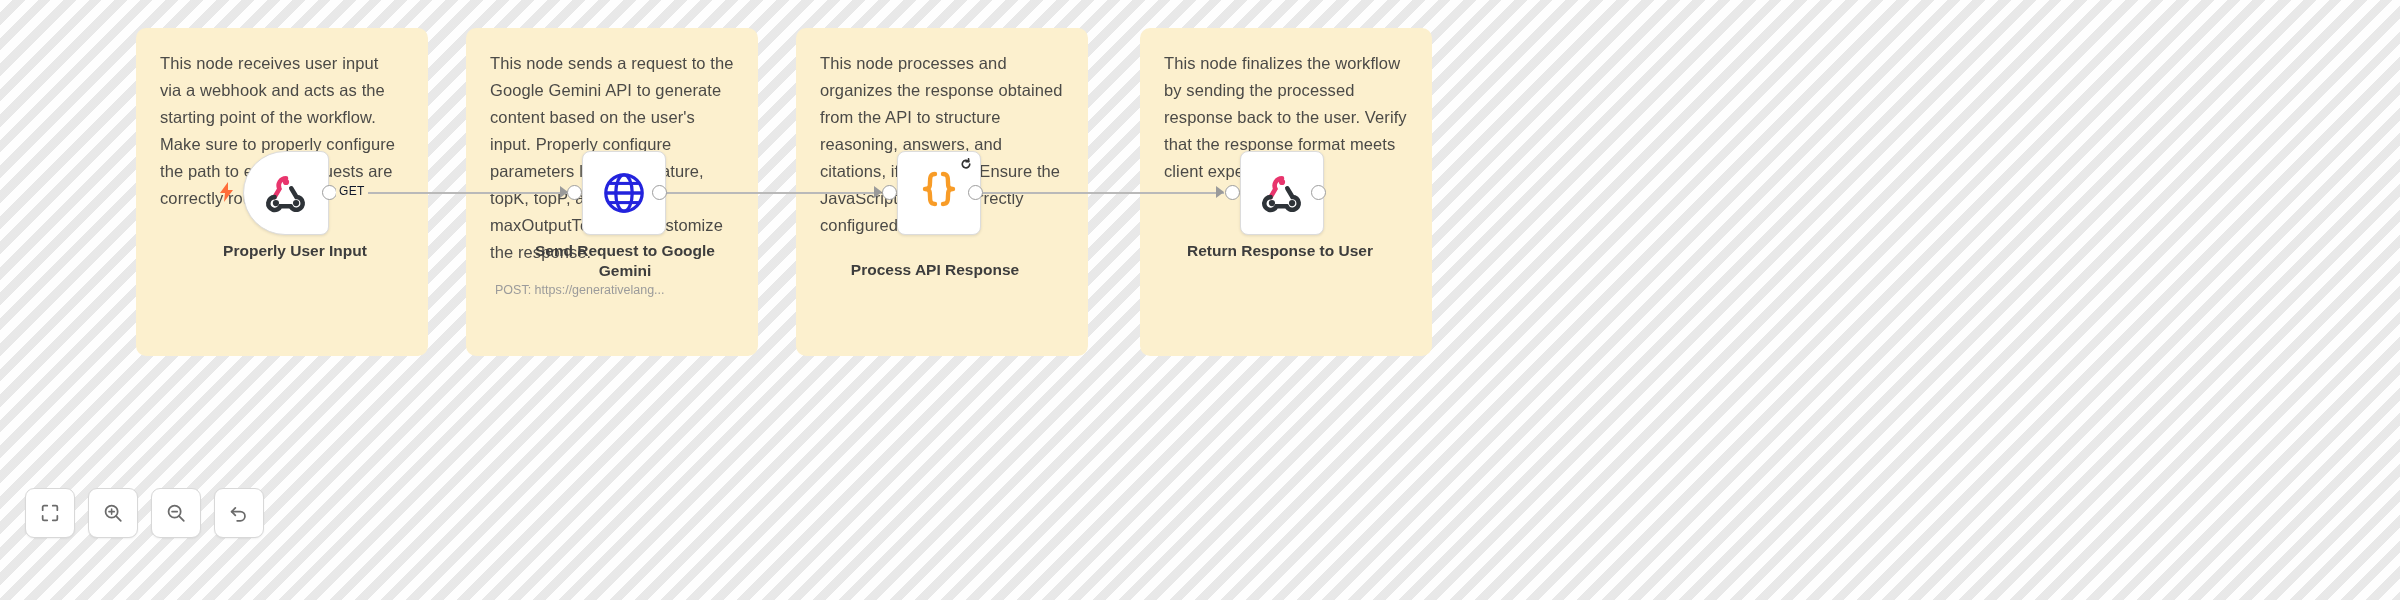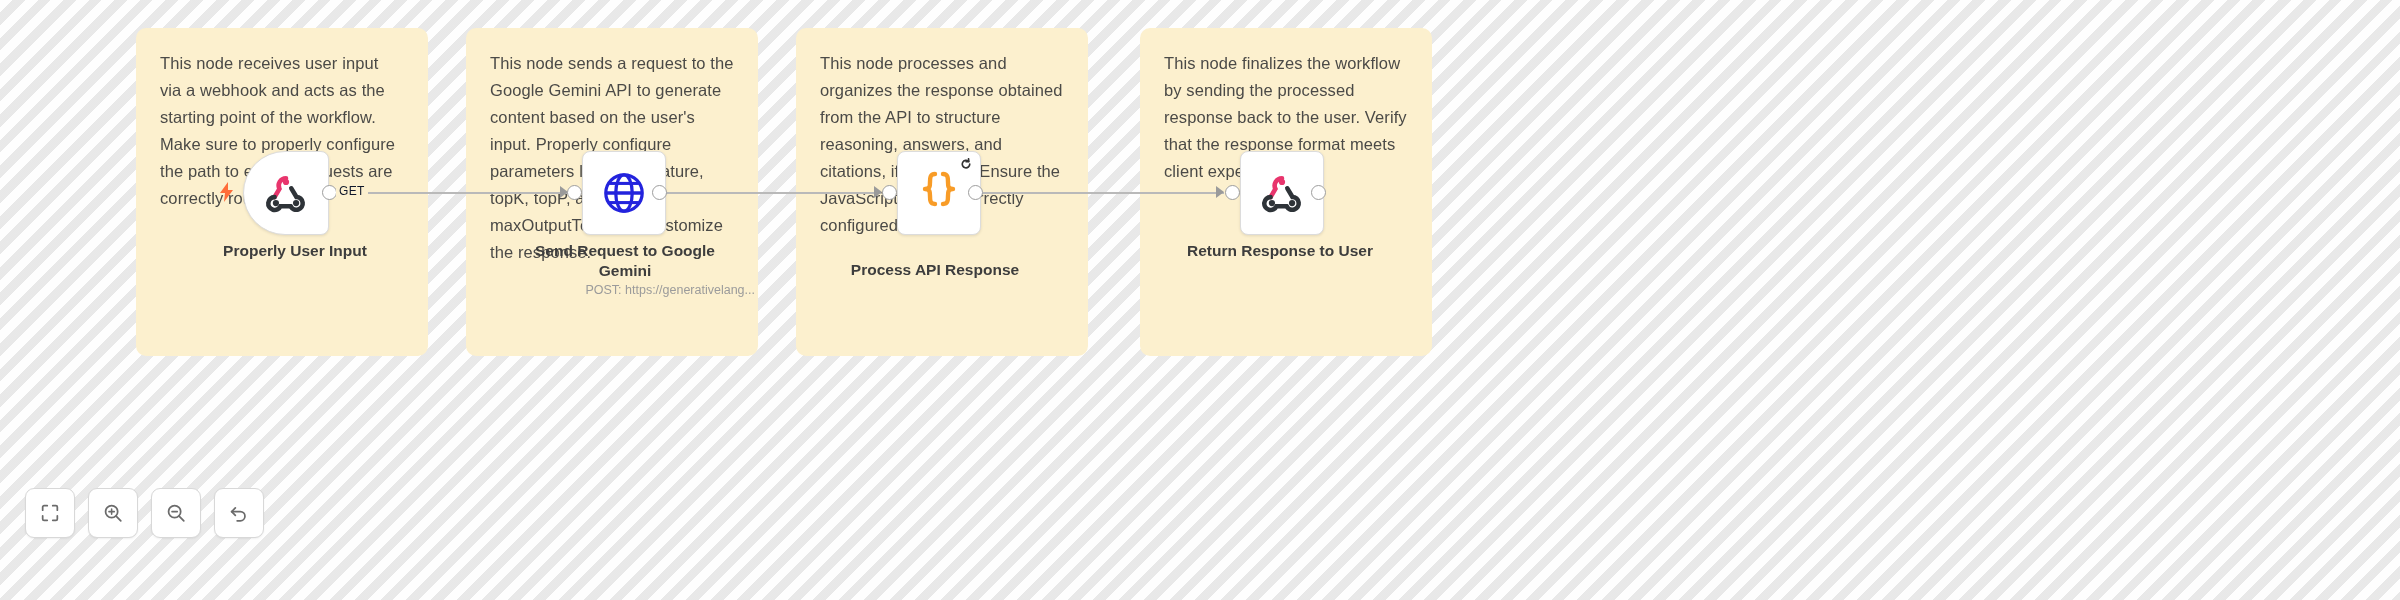--- a/index.html
+++ b/index.html
@@ -92,21 +92,21 @@
     position:absolute;
     text-align:center;
     font-size:15.5px;
     font-weight:bold;
     color:#3d3d3d;
     line-height:20px;
     width:230px;
   }
   .node-sub{
     position:absolute;
-    text-align:right;
+    text-align:left;
     font-size:12.5px;
     color:#9b9b9b;
     width:260px;
   }
   .bolt{
     position:absolute;
     top:182px;left:220px;
     width:14px;height:20px;
   }
   .retry-badge{

